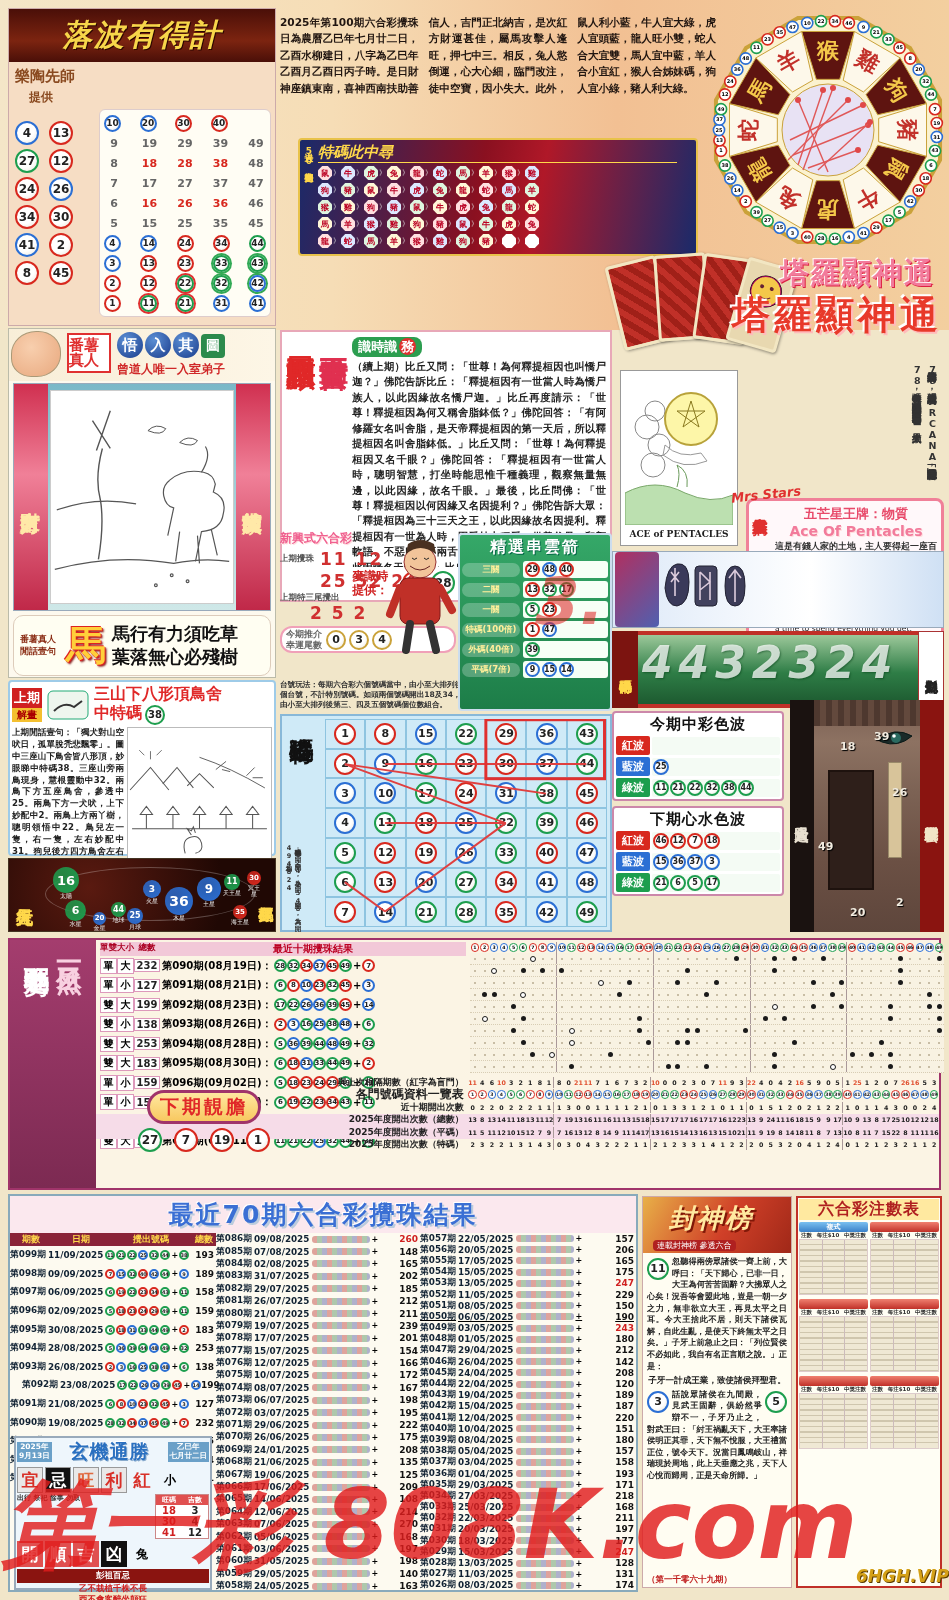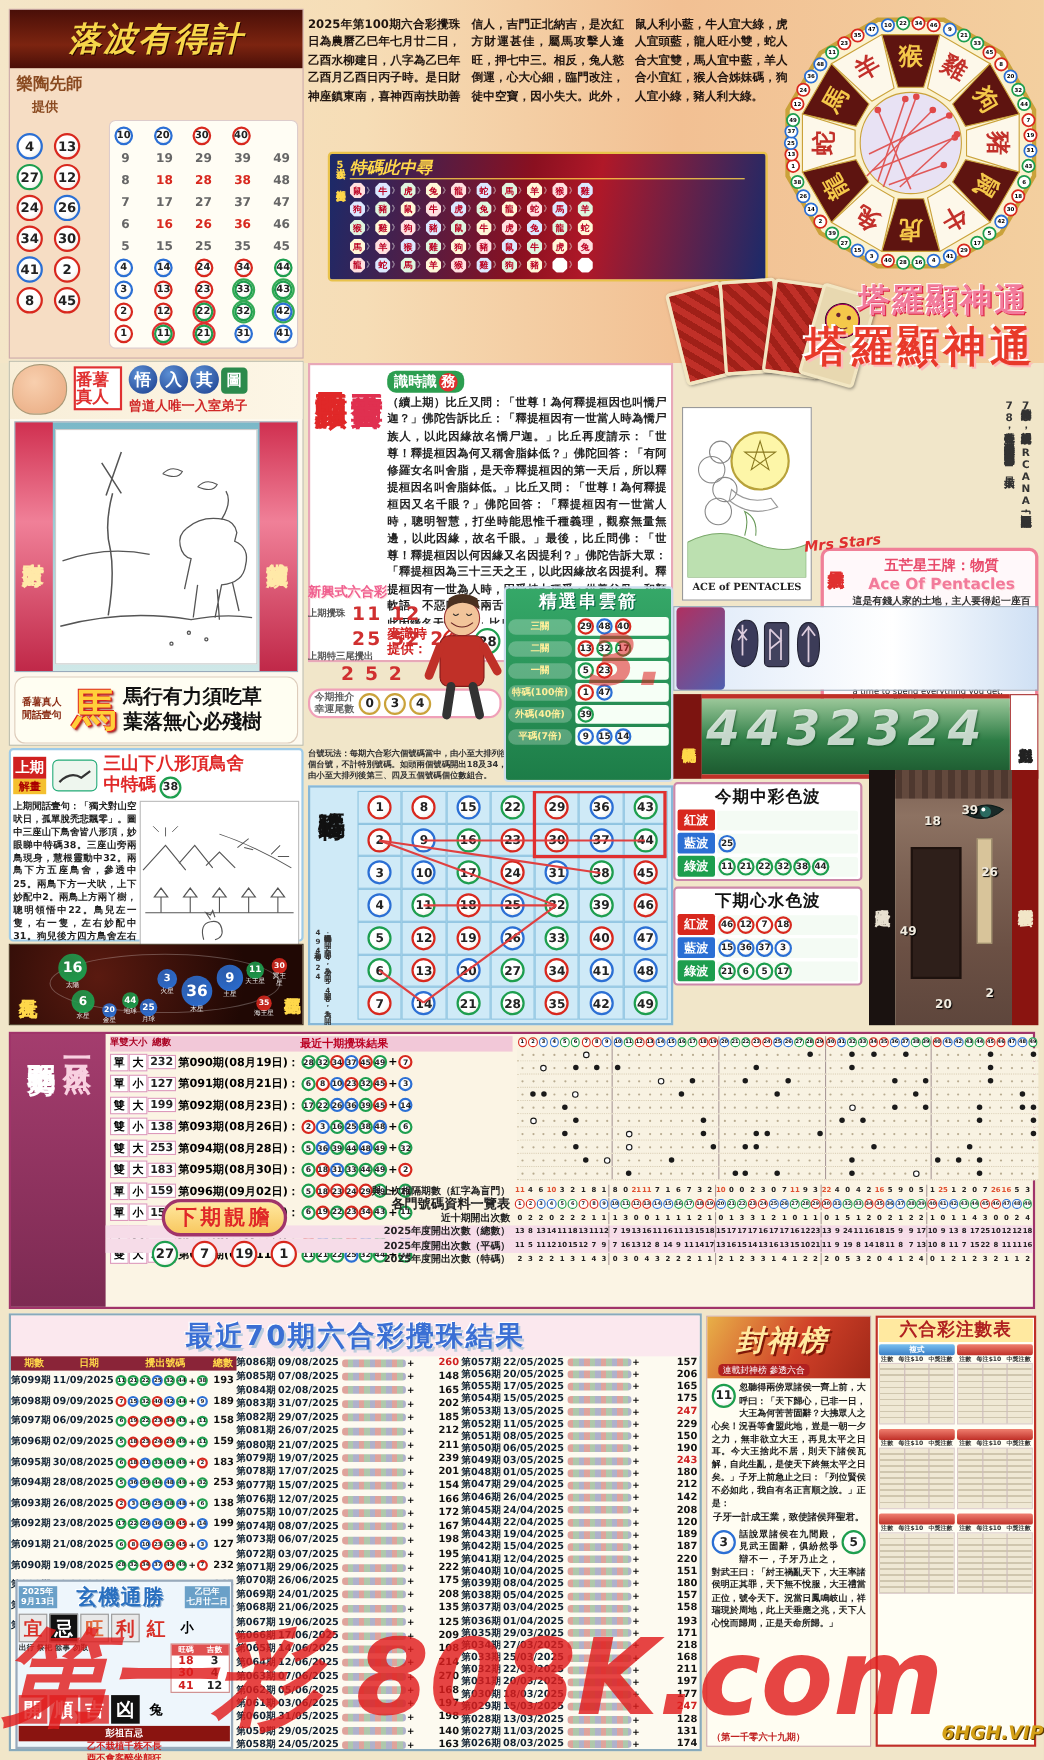--- a/index.html
+++ b/index.html
@@ -3466,21 +3466,21 @@
               <span class="ball" style="height: 10px; width: 10px; border: 2px solid rgb(43, 111, 212); font-size: 5px;">3</span>
               <span class="ball" style="height: 10px; width: 10px; border: 2px solid rgb(29, 158, 78); font-size: 5px;">16</span>
               <span class="ball" style="height: 10px; width: 10px; border: 2px solid rgb(43, 111, 212); font-size: 5px;">25</span>
               <span class="ball" style="height: 10px; width: 10px; border: 2px solid rgb(29, 158, 78); font-size: 5px;">38</span>
               <span class="ball" style="height: 10px; width: 10px; border: 2px solid rgb(43, 111, 212); font-size: 5px;">48</span>
               <b style="font-size: 8px;">+</b>
               <span class="ball" style="height: 10px; width: 10px; border: 2px solid rgb(29, 158, 78); font-size: 5px;">6</span>
             </span>
             <span class="t">138</span>
           </div>
-          <div class="r70row" style="height: 18.6px;">
+          <div class="r70row" style="height: 18.6px; padding-left: 12px;">
             <span class="p">第092期</span>
             <span class="d">23/08/2025</span>
             <span style="display: inline-flex; gap: 1px; margin-left: 2px; align-items: center;">
               <span class="ball" style="height: 10px; width: 10px; border: 2px solid rgb(29, 158, 78); font-size: 5px;">17</span>
               <span class="ball" style="height: 10px; width: 10px; border: 2px solid rgb(29, 158, 78); font-size: 5px;">22</span>
               <span class="ball" style="height: 10px; width: 10px; border: 2px solid rgb(43, 111, 212); font-size: 5px;">26</span>
               <span class="ball" style="height: 10px; width: 10px; border: 2px solid rgb(43, 111, 212); font-size: 5px;">36</span>
               <span class="ball" style="height: 10px; width: 10px; border: 2px solid rgb(29, 158, 78); font-size: 5px;">39</span>
               <span class="ball" style="height: 10px; width: 10px; border: 2px solid rgb(216, 40, 30); font-size: 5px;">45</span>
               <b style="font-size: 8px;">+</b>
@@ -3788,21 +3788,21 @@
             <b style="font-size: 8px; margin: 0px 1px;">+</b>
             <span class="t">229</span>
           </div>
           <div class="r70row" style="height: 11.2px;">
             <span class="p">第051期</span>
             <span class="d">08/05/2025</span>
             <span class="blur" style="width: 58px; margin-left: 3px;"></span>
             <b style="font-size: 8px; margin: 0px 1px;">+</b>
             <span class="t">150</span>
           </div>
-          <div class="r70row" style="height: 11.2px;">
+          <div class="r70row" style="height: 11.2px; text-decoration: underline;">
             <span class="p">第050期</span>
             <span class="d">06/05/2025</span>
             <span class="blur" style="width: 58px; margin-left: 3px;"></span>
             <b style="font-size: 8px; margin: 0px 1px;">+</b>
             <span class="t">190</span>
           </div>
           <div class="r70row" style="height: 11.2px;">
             <span class="p">第049期</span>
             <span class="d">03/05/2025</span>
             <span class="blur" style="width: 58px; margin-left: 3px;"></span>

